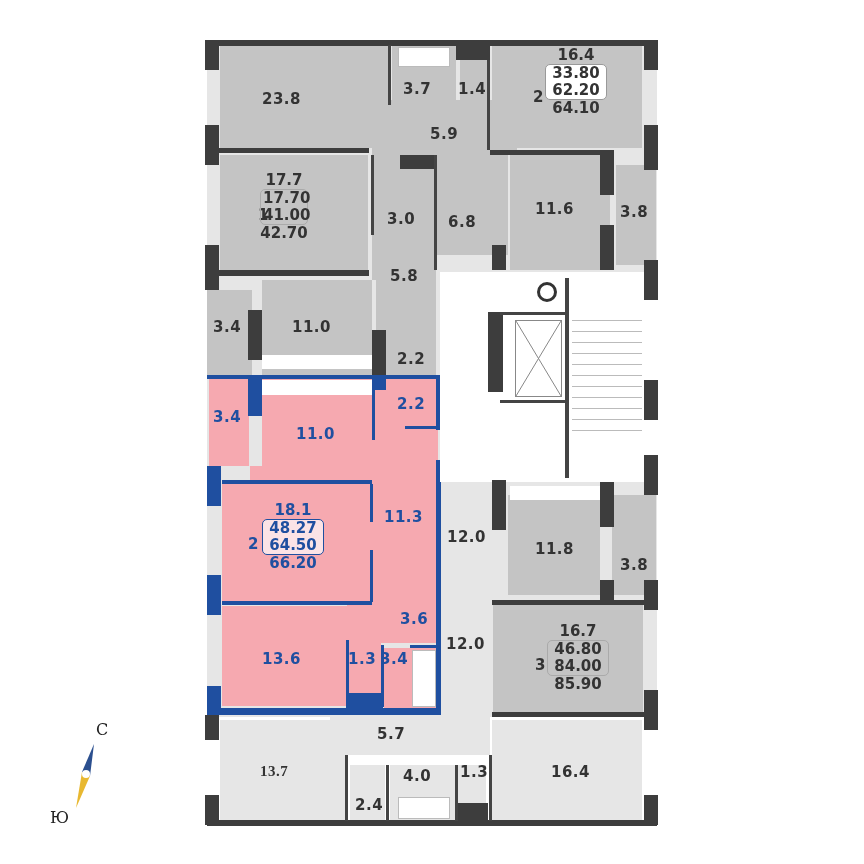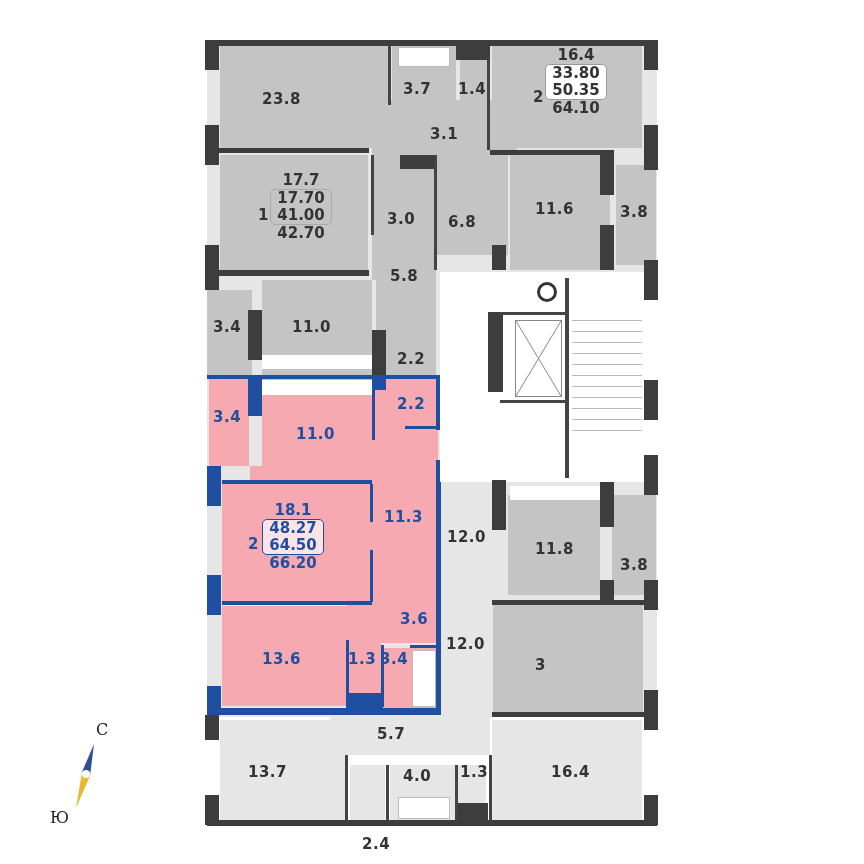--- a/index.html
+++ b/index.html
@@ -148,21 +148,21 @@
   <div class="thin" style="left:345px;top:755px;width:3px;height:66px;"></div>
   <div class="thin" style="left:386px;top:765px;width:3px;height:56px;"></div>
   <div class="thin" style="left:455px;top:765px;width:3px;height:56px;"></div>
   <div class="thin" style="left:489px;top:755px;width:3px;height:66px;"></div>
   <div class="white" style="left:398px;top:797px;width:50px;height:20px;border:1px solid #bbb;"></div>
   <div class="white" style="left:398px;top:47px;width:50px;height:18px;border:1px solid #bbb;"></div>
 
   <span class="lbl" style="left:262px;top:90px;">23.8</span>
   <span class="lbl" style="left:403px;top:80px;">3.7</span>
   <span class="lbl" style="left:458px;top:80px;">1.4</span>
-  <span class="lbl" style="left:430px;top:125px;">3.1</span>
+  <span class="lbl" style="left:430px;top:125px;">5.9</span>
   <span class="lbl" style="left:535px;top:200px;">11.6</span>
   <span class="lbl" style="left:620px;top:203px;">3.8</span>
   <span class="lbl" style="left:387px;top:210px;">3.0</span>
   <span class="lbl" style="left:448px;top:213px;">6.8</span>
   <span class="lbl" style="left:390px;top:267px;">5.8</span>
   <span class="lbl" style="left:213px;top:318px;">3.4</span>
   <span class="lbl" style="left:292px;top:318px;">11.0</span>
   <span class="lbl" style="left:397px;top:350px;">2.2</span>
 
   <span class="lbl blue" style="left:213px;top:408px;">3.4</span>
@@ -173,57 +173,65 @@
   <span class="lbl blue" style="left:262px;top:650px;">13.6</span>
   <span class="lbl blue" style="left:348px;top:650px;">1.3</span>
   <span class="lbl blue" style="left:380px;top:650px;">3.4</span>
 
   <span class="lbl" style="left:447px;top:528px;">12.0</span>
   <span class="lbl" style="left:535px;top:540px;">11.8</span>
   <span class="lbl" style="left:620px;top:556px;">3.8</span>
   <span class="lbl" style="left:446px;top:635px;">12.0</span>
 
   <span class="lbl" style="left:377px;top:725px;">5.7</span>
-  <span class="lbl" style="left:248px;top:763px;">13.7</span>
-  <span class="lbl" style="left:355px;top:835px;margin-left:7px;">2.4</span>
+  <span class="lbl" style="left:260px;top:763px;font-family:Liberation Serif, serif;">13.7</span>
+  <span class="lbl" style="left:355px;top:796px;">2.4</span>
   <span class="lbl" style="left:403px;top:767px;">4.0</span>
   <span class="lbl" style="left:460px;top:763px;">1.3</span>
   <span class="lbl" style="left:551px;top:763px;">16.4</span>
 
   <span class="rn" style="left:533px;top:88px;">2</span>
   <div class="stack" style="left:545px;top:47px;width:62px;">
     <div>16.4</div>
     <div class="box">
       <div>33.80</div>
-      <div>50.35</div>
+      <div>62.20</div>
     </div>
     <div>64.10</div>
   </div>
 
   <span class="rn" style="left:258px;top:206px;">1</span>
-  <div class="stack" style="left:270px;top:172px;width:62px;">
+  <div class="stack" style="left:260px;top:172px;width:48px;">
     <div>17.7</div>
     <div class="box" style="background:transparent;border-color:#aaa;">
       <div>17.70</div>
       <div>41.00</div>
     </div>
     <div>42.70</div>
   </div>
 
   <span class="rn blue" style="left:248px;top:535px;">2</span>
   <div class="stack blue" style="left:262px;top:502px;width:62px;">
     <div>18.1</div>
     <div class="box">
       <div>48.27</div>
       <div>64.50</div>
     </div>
     <div>66.20</div>
   </div>
 
   <span class="rn" style="left:535px;top:656px;">3</span>
+  <div class="stack" style="left:547px;top:623px;width:62px;">
+    <div>16.7</div>
+    <div class="box" style="background:transparent;border-color:#aaa;">
+      <div>46.80</div>
+      <div>84.00</div>
+    </div>
+    <div>85.90</div>
+  </div>
 </div>
 
 <div class="compass">
   <span class="lt" style="left:56px;top:8px;">С</span>
   <svg class="abs" style="left:28px;top:30px;" width="40" height="70" viewBox="0 0 40 70">
     <polygon points="26,2 14,30 22,34" fill="#2b4f8f"></polygon>
     <polygon points="14,30 22,34 8,66" fill="#e8b830"></polygon>
     <circle cx="18" cy="32" r="4" fill="#fff"></circle>
   </svg>
   <span class="lt" style="left:10px;top:96px;">Ю</span>

